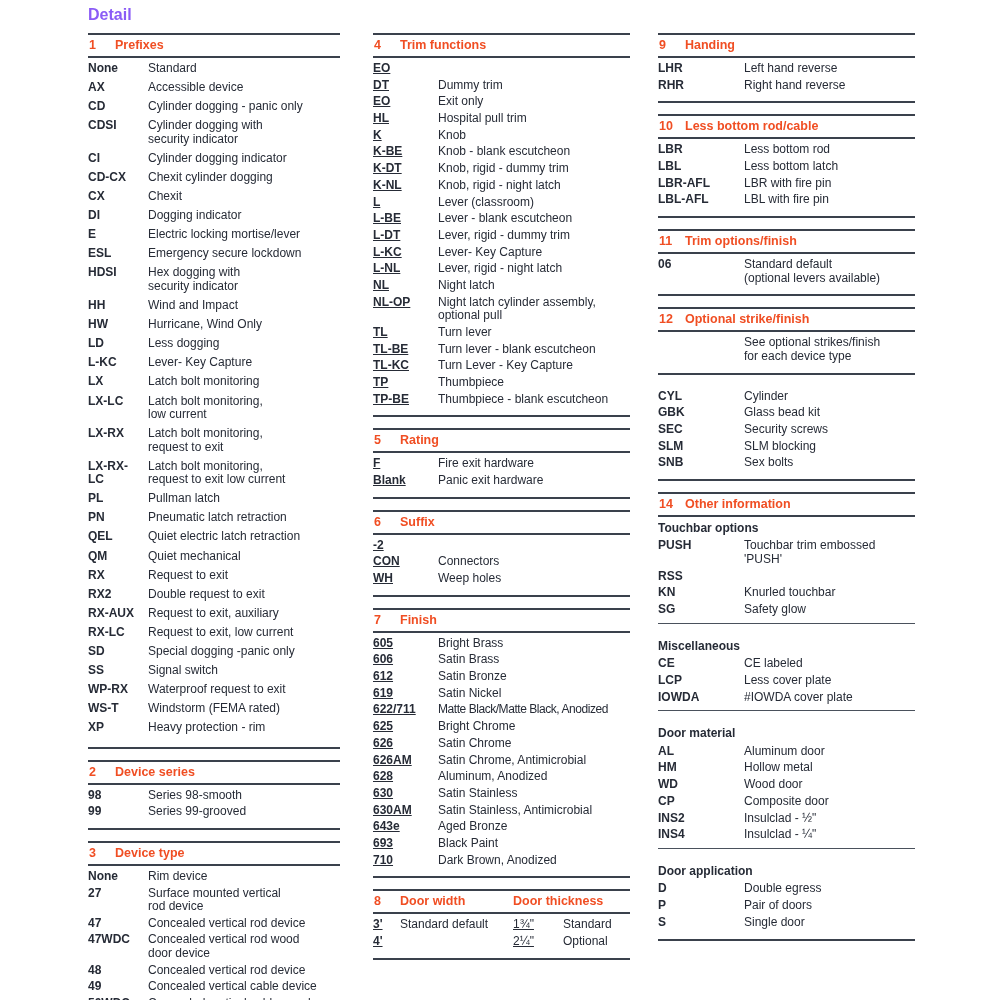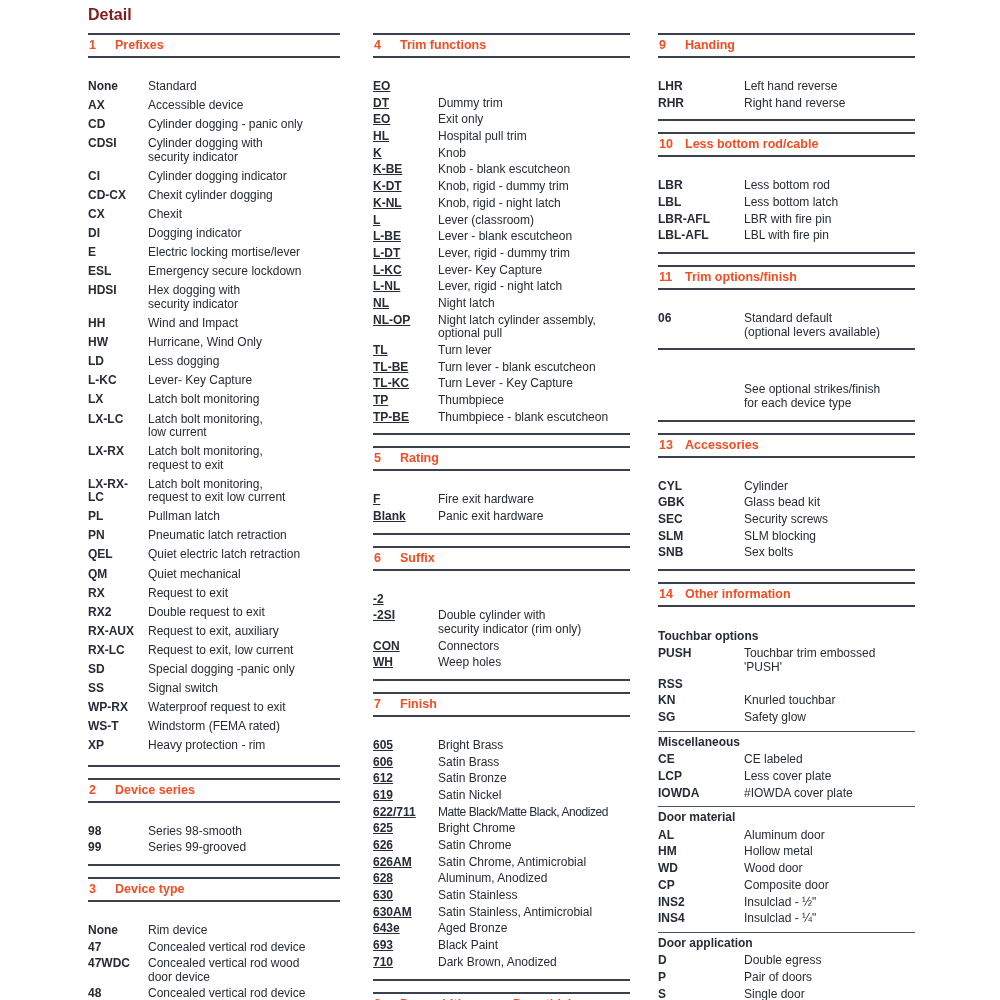--- a/index.html
+++ b/index.html
@@ -4,44 +4,44 @@
 <style>
   :root{
     --accent:#F04E23;
     --text:#262B36;
     --rule:#3A414C;
     --subrule:#4A515C;
   }
   html,body{margin:0;padding:0;width:1000px;height:1000px;background:#ffffff;}
   body{font-family:"Liberation Sans", sans-serif;color:var(--text);}
   .page{position:relative;width:1000px;height:1000px;overflow:hidden;}
-  .page-title{position:absolute;left:88px;top:6px;font-size:16px;font-weight:bold;color:#7f1d1d;}
+  .page-title{position:absolute;left:88px;top:6px;font-size:16px;font-weight:bold;color:#8b5cf6;}
   .col{position:absolute;top:33px;}
   .col1{left:88px;width:252px;}
   .col2{left:373px;width:257px;}
   .col3{left:658px;width:257px;}
   .section{margin-bottom:11px;}
   .sec-head{position:relative;border-top:2px solid var(--rule);border-bottom:2px solid var(--rule);
     padding:3px 1px 4px;color:var(--accent);font-weight:bold;font-size:12.5px;line-height:14px;display:flex;}
   .sec-num{width:26px;flex-shrink:0;}
   .sec-title2{position:absolute;left:140px;top:3px;}
-  .sec-body{padding:22px 0 6px;border-bottom:2.5px solid var(--rule);}
+  .sec-body{padding:4px 0 6px;border-bottom:2.5px solid var(--rule);}
   .row{display:flex;margin-bottom:3.2px;font-size:12px;line-height:13.5px;}
   .loose .row{margin-bottom:5.6px;}
   .row .code{width:60px;flex-shrink:0;font-weight:bold;white-space:pre-line;}
   .col2 .row .code{width:65px;text-decoration:underline;}
   .col3 .row .code{width:86px;}
   .row .desc{white-space:pre-line;flex:1;}
   .row.tight .desc{letter-spacing:-0.45px;}
   .split{display:flex;}
   .split-left{width:140px;flex-shrink:0;}
   .split-right{flex:1;}
   .col2 .split-left .row .code{width:27px;}
   .col2 .split-right .row .code{width:50px;font-weight:normal;}
-  .group{border-bottom:1px solid var(--subrule);padding-bottom:3px;margin-bottom:4px;}
+  .group{border-bottom:1px solid var(--subrule);padding-bottom:3px;margin-bottom:16px;}
   .group:last-child{border-bottom:none;padding-bottom:0;margin-bottom:4px;}
   .group-head{font-size:12px;font-weight:bold;line-height:13.5px;margin:1px 0 4px;}
   .note{position:absolute;right:12px;top:1015px;font-size:10px;color:var(--text);}
 </style>
 </head>
 <body>
 
 <div class="page">
   <div class="page-title">Detail</div>
   <div class="col col1">
@@ -207,20 +207,25 @@
         <div class="sec-head">
           <span class="sec-num">3</span>
           <span class="sec-title">Device type</span>
         </div>
         <div class="sec-body">
           <div class="row">
             <span class="code">None</span>
             <span class="desc">Rim device</span>
           </div>
           <div class="row">
+            <span class="code">27</span>
+            <span class="desc">Surface mounted vertical
+rod device</span>
+          </div>
+          <div class="row">
             <span class="code">47</span>
             <span class="desc">Concealed vertical rod device</span>
           </div>
           <div class="row">
             <span class="code">47WDC</span>
             <span class="desc">Concealed vertical rod wood
 door device</span>
           </div>
           <div class="row">
             <span class="code">48</span>
@@ -344,25 +349,20 @@
         </div>
       </section>
       <section class="section">
         <div class="sec-head">
           <span class="sec-num">6</span>
           <span class="sec-title">Suffix</span>
         </div>
         <div class="sec-body">
           <div class="row">
             <span class="code">-2</span>
-          </div>
-          <div class="row">
-            <span class="code">-2SI</span>
-            <span class="desc">Double cylinder with
-security indicator (rim only)</span>
           </div>
           <div class="row">
             <span class="code">CON</span>
             <span class="desc">Connectors</span>
           </div>
           <div class="row">
             <span class="code">WH</span>
             <span class="desc">Weep holes</span>
           </div>
         </div>
@@ -511,33 +511,33 @@
         </div>
         <div class="sec-body">
           <div class="row">
             <span class="code">06</span>
             <span class="desc">Standard default
 (optional levers available)</span>
           </div>
         </div>
       </section>
       <section class="section">
+        <div class="sec-head">
+          <span class="sec-num">12</span>
+          <span class="sec-title">Optional strike/finish</span>
+        </div>
         <div class="sec-body">
           <div class="row">
             <span class="code"></span>
             <span class="desc">See optional strikes/finish
 for each device type</span>
           </div>
         </div>
       </section>
       <section class="section">
-        <div class="sec-head">
-          <span class="sec-num">13</span>
-          <span class="sec-title">Accessories</span>
-        </div>
         <div class="sec-body">
           <div class="row">
             <span class="code">CYL</span>
             <span class="desc">Cylinder</span>
           </div>
           <div class="row">
             <span class="code">GBK</span>
             <span class="desc">Glass bead kit</span>
           </div>
           <div class="row">

